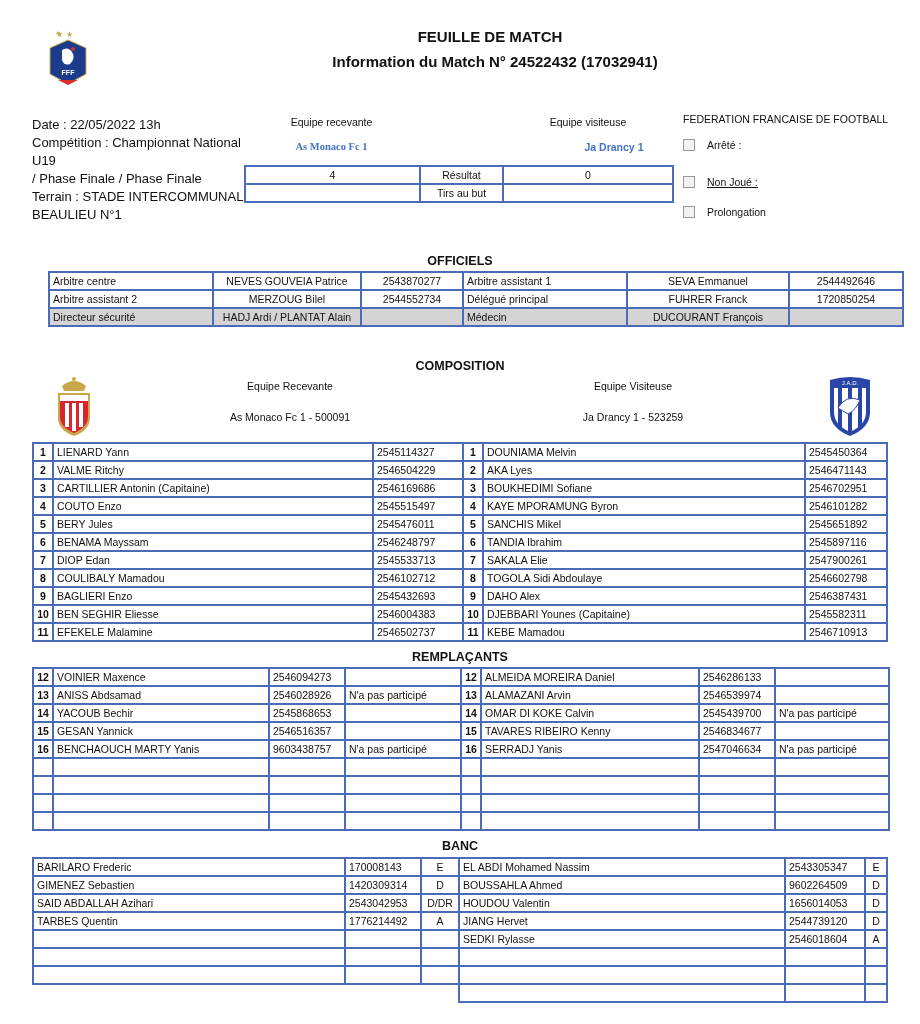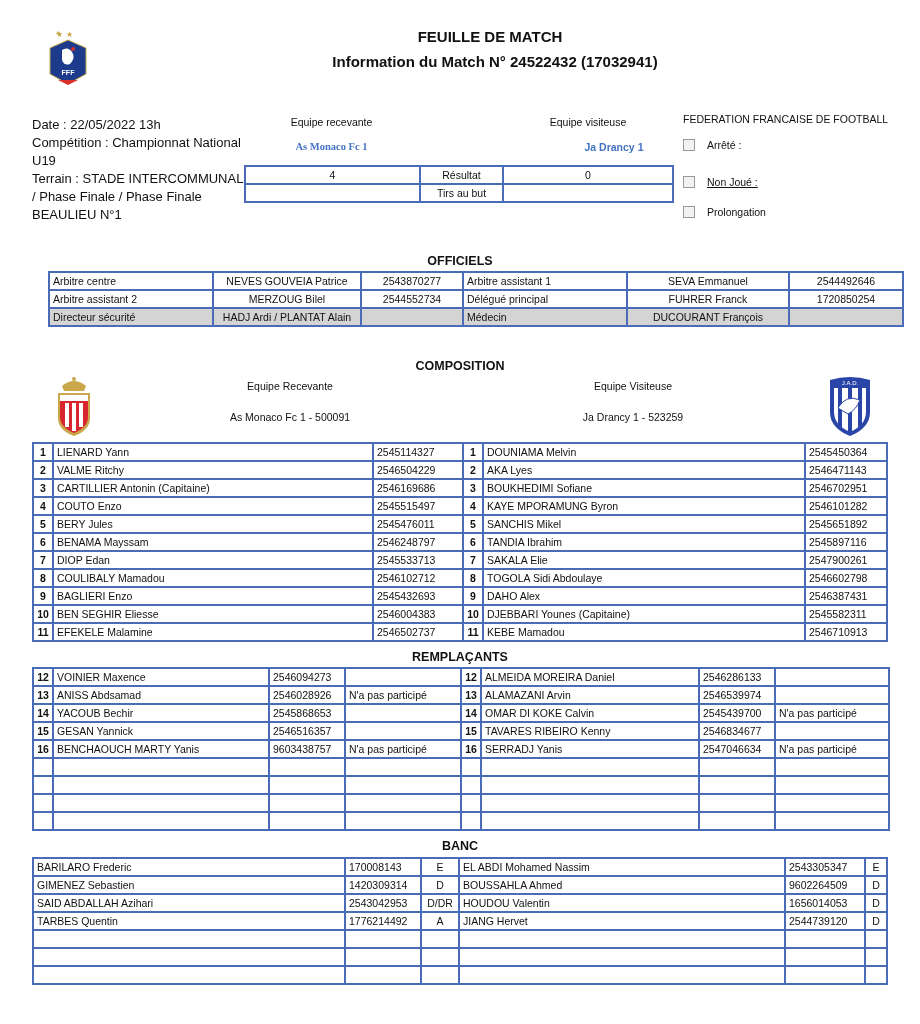--- a/index.html
+++ b/index.html
@@ -55,22 +55,22 @@
     <text x="24" y="47" font-size="7" fill="#ffffff" text-anchor="middle" font-weight="bold">FFF</text>
     <polygon points="14,52 34,52 24,57" fill="#d9302a"></polygon>
   </svg>
 </div>
 <div class="abs title1">FEUILLE DE MATCH</div>
 <div class="abs title2">Information du Match N° 24522432 (17032941)</div>
 
 <div class="abs info-left">
   <div>Date :  22/05/2022 13h</div>
   <div>Compétition :  Championnat National U19</div>
+  <div>/ Phase Finale / Phase Finale</div>
   <div>Terrain :  STADE INTERCOMMUNAL</div>
-  <div>/ Phase Finale / Phase Finale</div>
   <div>BEAULIEU N°1</div>
 </div>
 
 <div class="abs team-label" style="left:244px; top:116px; width:175px;">Equipe recevante</div>
 <div class="abs team-name" style="left:244px; top:141px; width:175px;font-family:Liberation Serif, serif;">As Monaco Fc 1</div>
 <div class="abs team-label" style="left:502px; top:116px; width:172px;">Equipe visiteuse</div>
 <div class="abs team-name" style="left:528px; top:141px; width:172px;">Ja Drancy 1</div>
 
 <table class="abs score-table">
   <tbody>
@@ -455,20 +455,25 @@
         <td style="width:326px">HOUDOU Valentin</td>
         <td style="width:80px">1656014053</td>
         <td style="text-align:center">D</td>
       </tr>
       <tr>
         <td style="width:326px">JIANG Hervet</td>
         <td style="width:80px">2544739120</td>
         <td style="text-align:center">D</td>
       </tr>
       <tr>
+        <td style="width:326px">SEDKI Rylasse</td>
+        <td style="width:80px">2546018604</td>
+        <td style="text-align:center">A</td>
+      </tr>
+      <tr>
         <td style="width:326px"></td>
         <td style="width:80px"></td>
         <td style="text-align:center"></td>
       </tr>
       <tr>
         <td style="width:326px"></td>
         <td style="width:80px"></td>
         <td style="text-align:center"></td>
       </tr>
       <tr>

